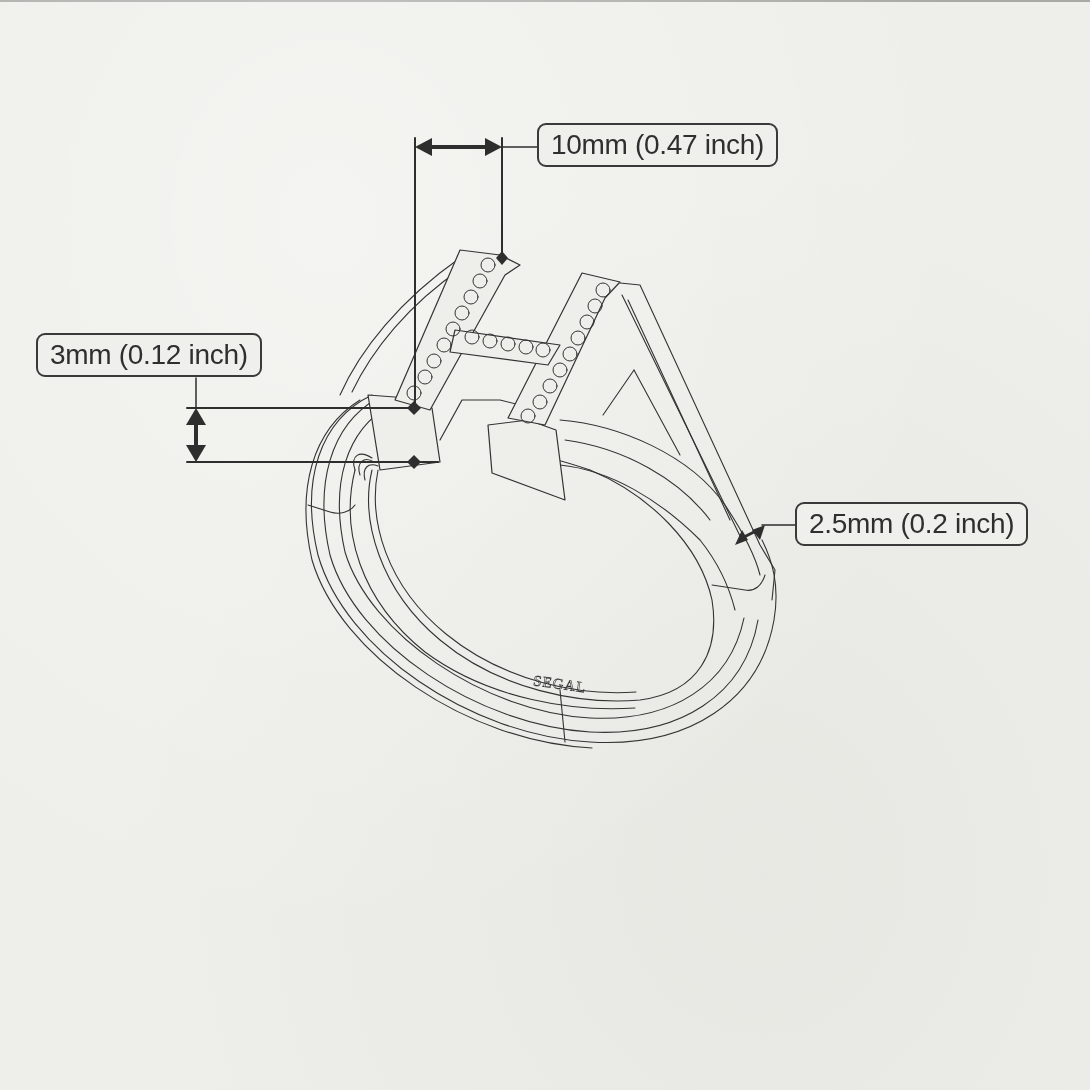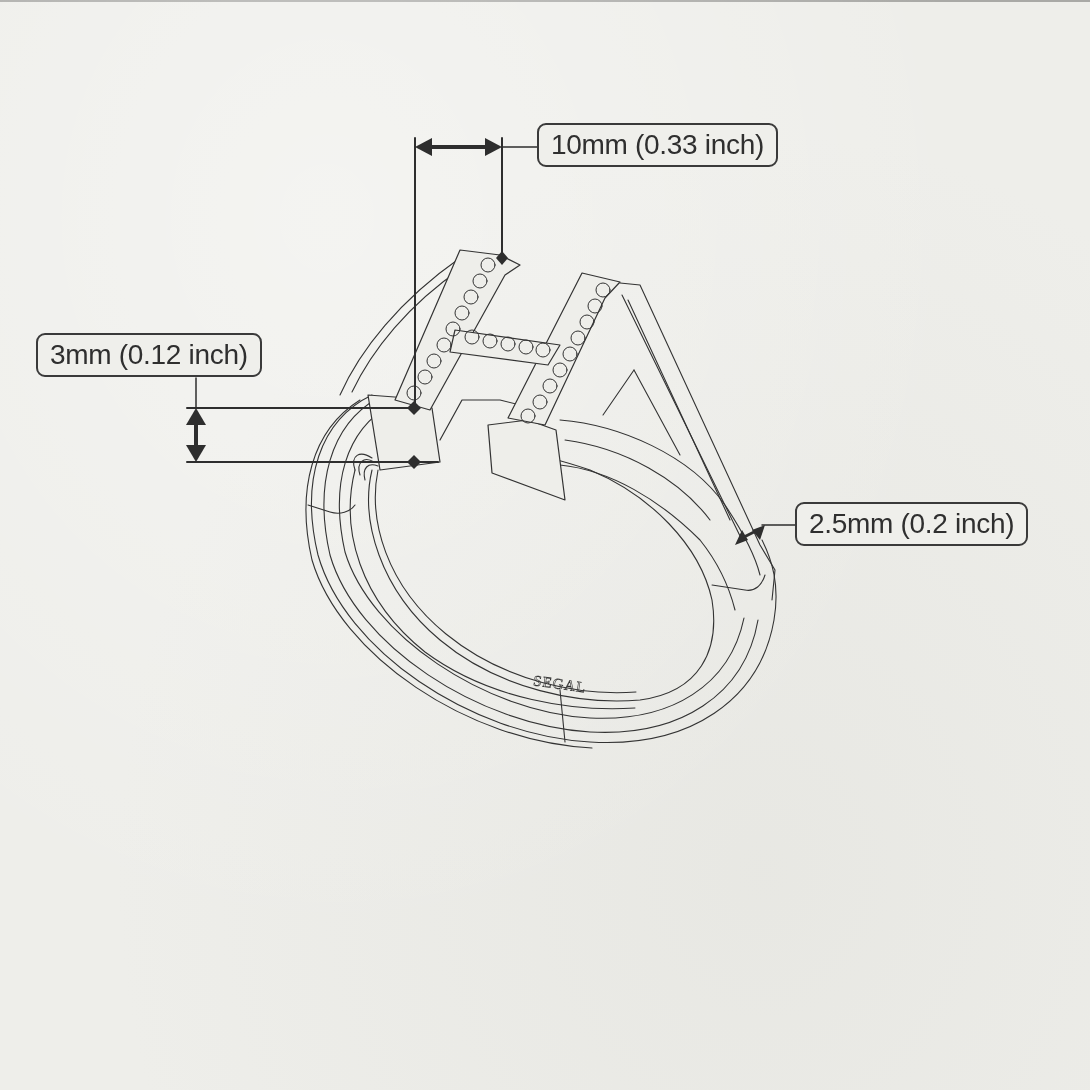--- a/index.html
+++ b/index.html
@@ -158,15 +158,15 @@
   <g stroke="#2e2e2e">
     <line x1="762" y1="525" x2="795" y2="525" stroke-width="1.5"></line>
     <polygon points="735,545 742,530 748,540" fill="#2e2e2e" stroke="none"></polygon>
     <polygon points="765,525 752,530 760,540" fill="#2e2e2e" stroke="none"></polygon>
     <line x1="744" y1="537" x2="758" y2="530" stroke-width="3"></line>
   </g>
 </svg>
 
 <div class="engrave" style="left:533px; top:676px;">SEGAL</div>
 
-<div class="label" style="left:537px; top:123px;">10mm (0.33 inch)</div>
+<div class="label" style="left:537px; top:123px;">10mm (0.47 inch)</div>
 <div class="label" style="left:36px; top:333px;">3mm (0.12 inch)</div>
 <div class="label" style="left:795px; top:502px;">2.5mm (0.2 inch)</div>
 
 </body></html>

